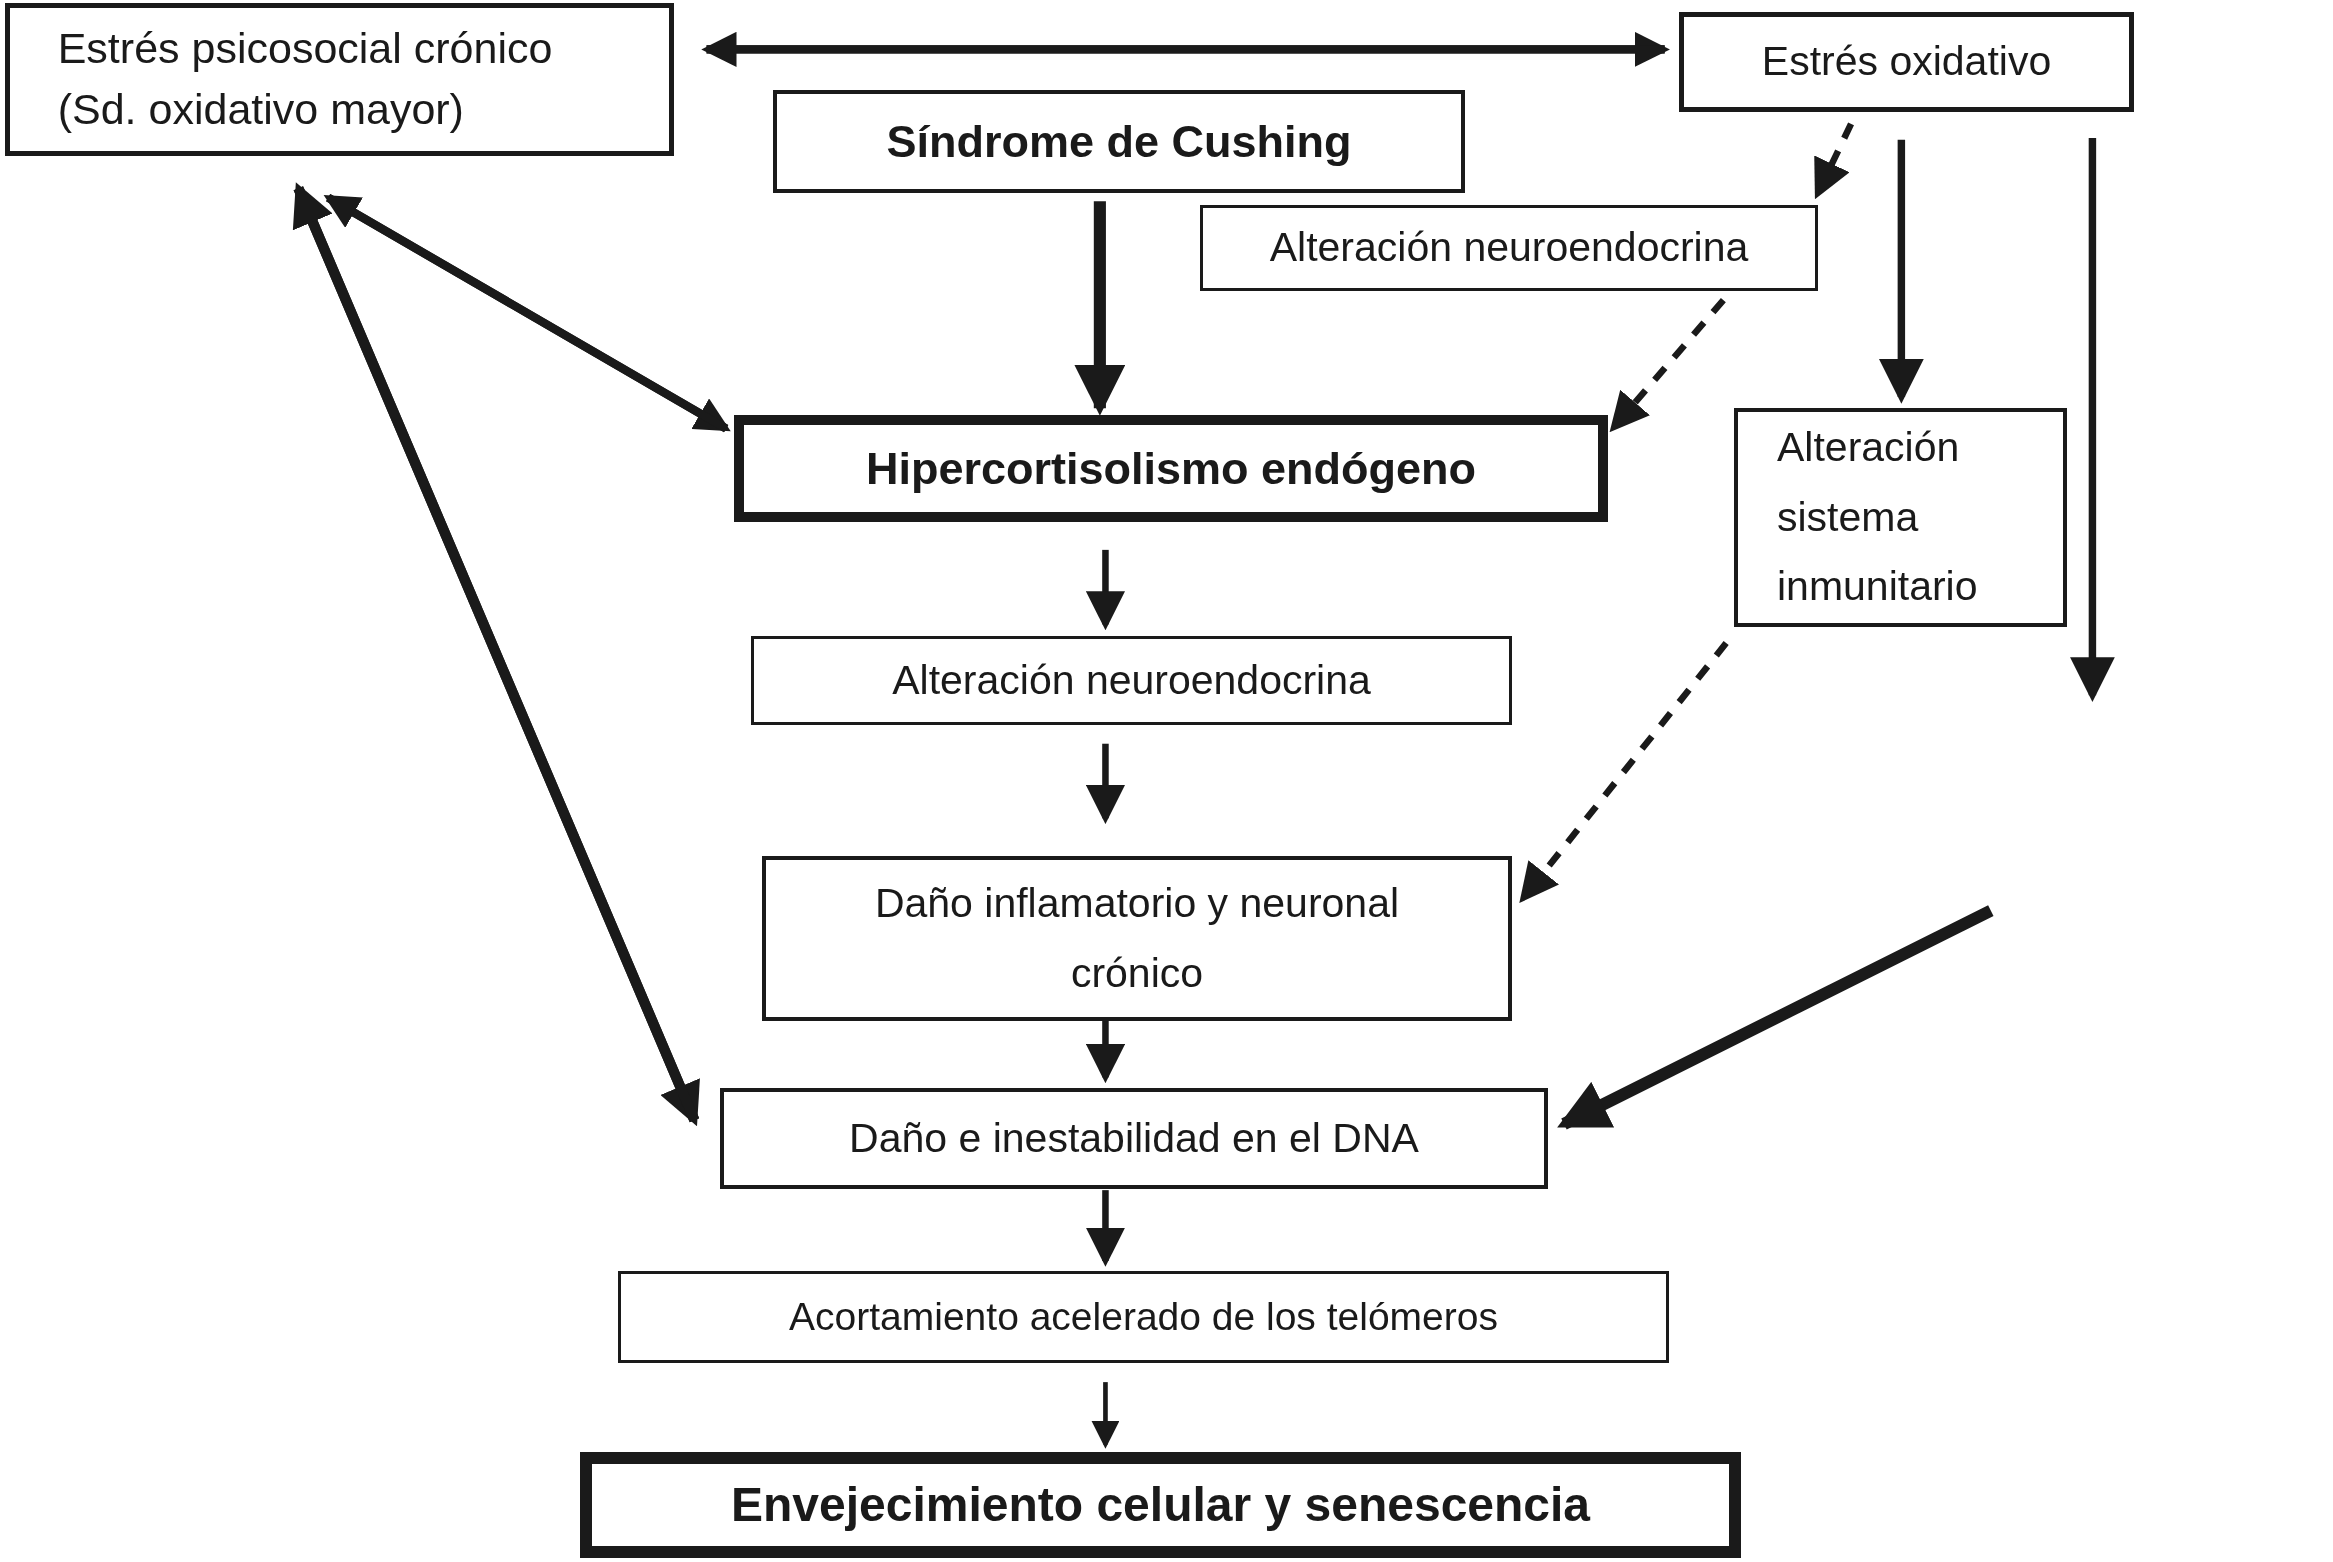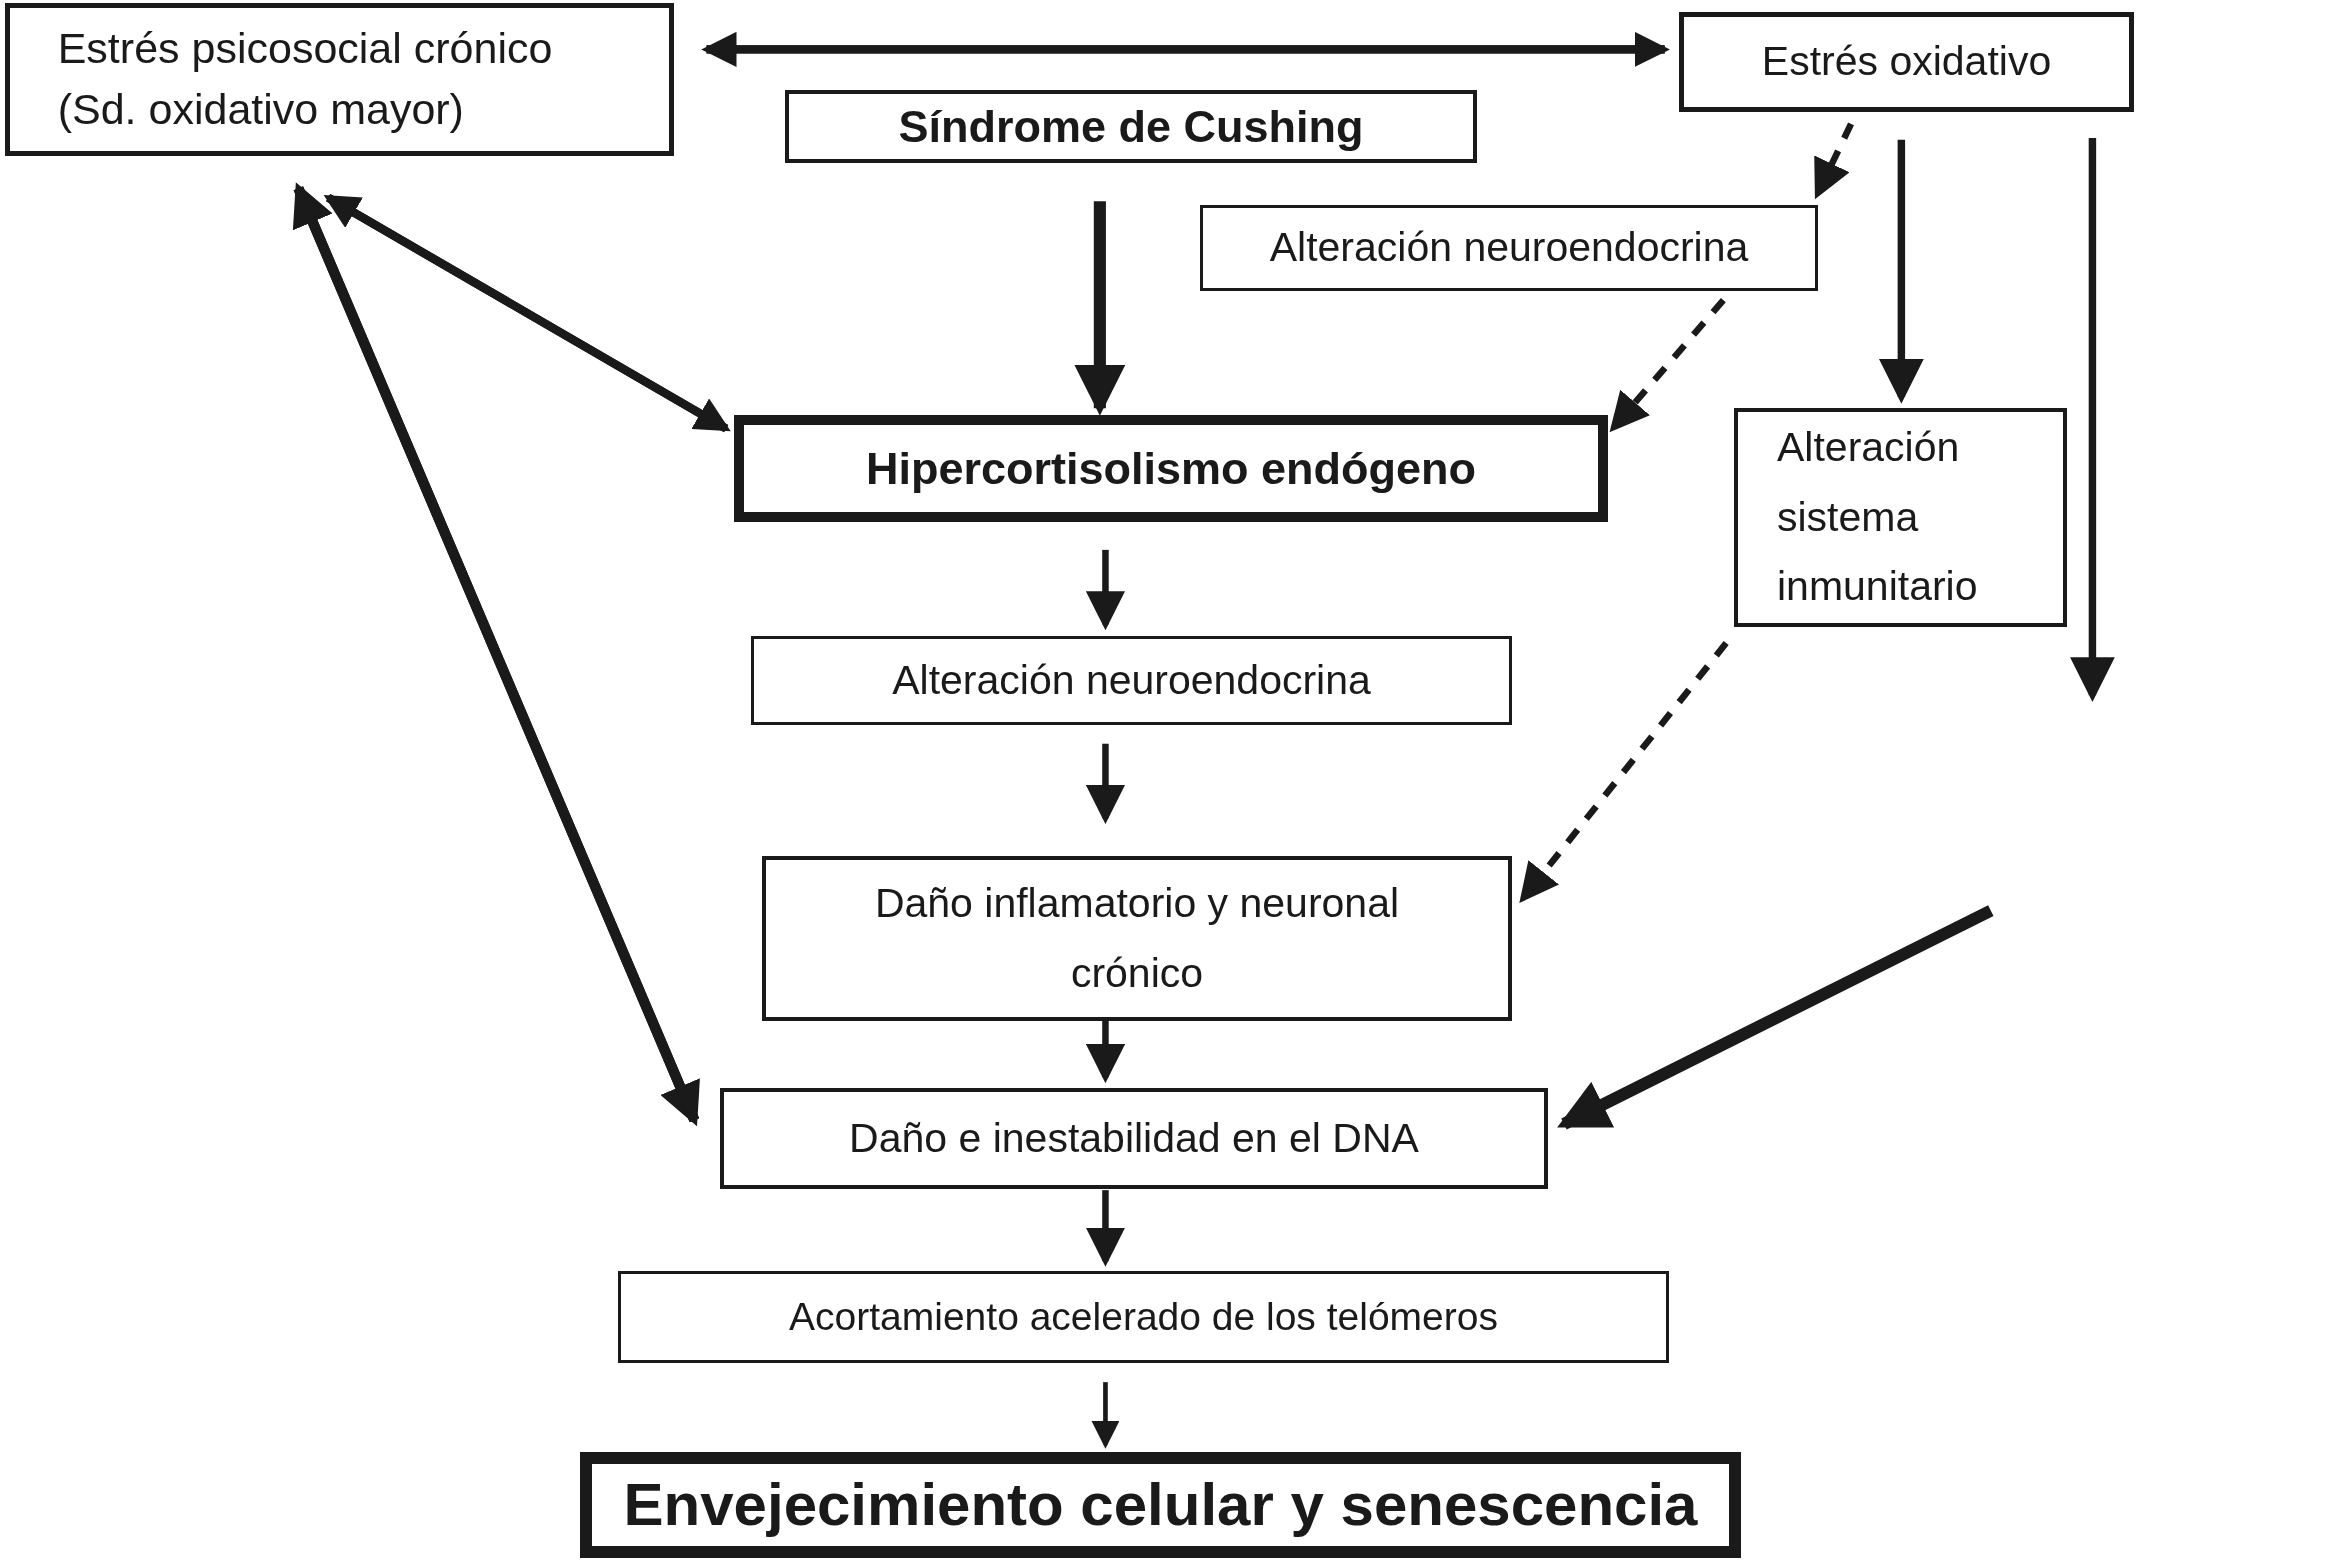--- a/index.html
+++ b/index.html
@@ -27,31 +27,31 @@
     text-align:center;
     font-size:41px;
     line-height:1.4;
     z-index:2;
     color:#1a1a1a;
   }
   .node.left-align{align-items:flex-start;text-align:left;}
   .node.bold{font-weight:bold;}
   
   #n-psicosocial{left:4.7px;top:2.8px;width:669px;height:153px;border-width:5.6px;font-size:43px;line-height:1.42;padding-left:48px;}
-  #n-cushing{left:773px;top:90px;width:692px;height:73px;border-width:4.7px;font-size:45px;margin-left:12px;}
+  #n-cushing{left:773px;top:90px;width:692px;height:103px;border-width:4.7px;font-size:45px;}
   #n-oxidativo{left:1679px;top:12px;width:455px;height:100px;border-width:5.6px;}
   #n-neuroendo1{left:1200px;top:205px;width:618px;height:86px;border-width:3.7px;}
   #n-hipercort{left:734px;top:415px;width:874px;height:107px;border-width:10.3px;font-size:45px;}
   #n-inmunitario{left:1734px;top:408px;width:333px;height:219px;border-width:4.7px;line-height:1.7;padding-left:39px;}
   #n-radicales{left:1705px;top:707px;width:626px;height:163px;border-width:5.6px;justify-content:center;align-items:flex-start;padding-left:24px;}
   #n-neuroendo2{left:751px;top:636px;width:761px;height:89px;border-width:3.7px;}
   #n-inflamatorio{left:762px;top:856px;width:750px;height:165px;border-width:4.7px;line-height:1.45;gap:11px;}
   #n-dna{left:720px;top:1088px;width:828px;height:101px;border-width:4.7px;}
   #n-acortamiento{left:618px;top:1271px;width:1051px;height:92px;border-width:3.7px;font-size:39px;}
-  #n-envejecimiento{left:580px;top:1452px;width:1161px;height:106px;border-width:12px;font-size:60px;}
+  #n-envejecimiento{left:580px;top:1452px;width:1161px;height:106px;border-width:12px;font-size:48px;}
   .g-row{display:flex;align-items:center;height:78px;}
   .g-row .glyph{width:32px;height:78px;flex:0 0 32px;margin-right:13px;}
   .g-label{font-size:41px;}
 </style>
 </head>
 <body>
 
 <div id="stage">
 
   <svg id="arrow-layer" viewBox="0 0 2503 1676" xmlns="http://www.w3.org/2000/svg">

